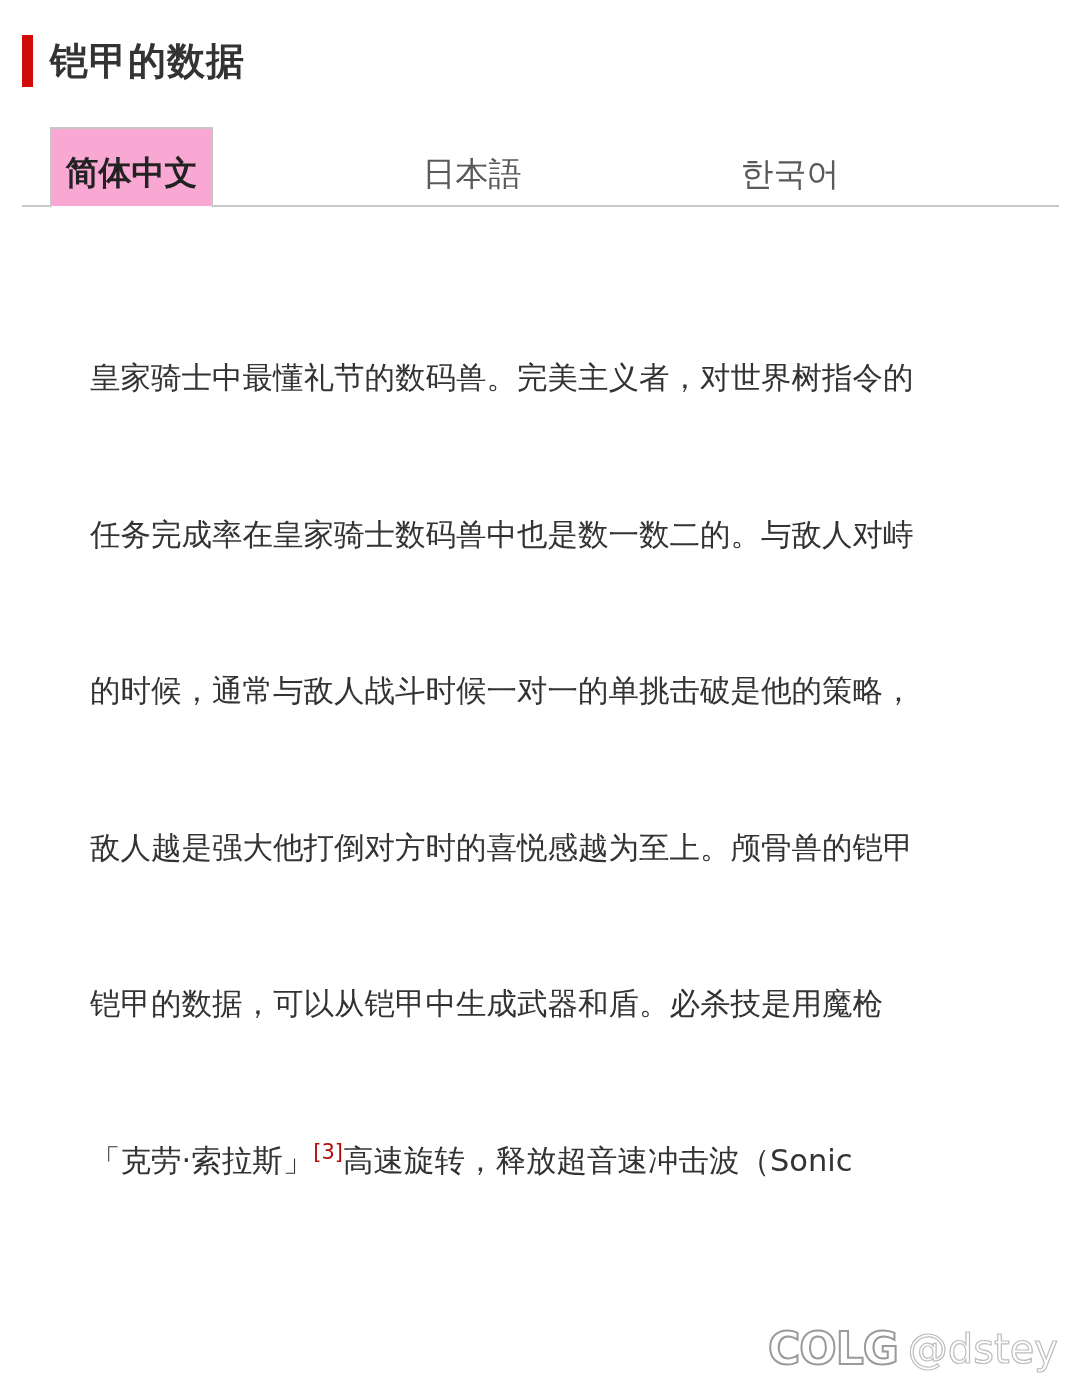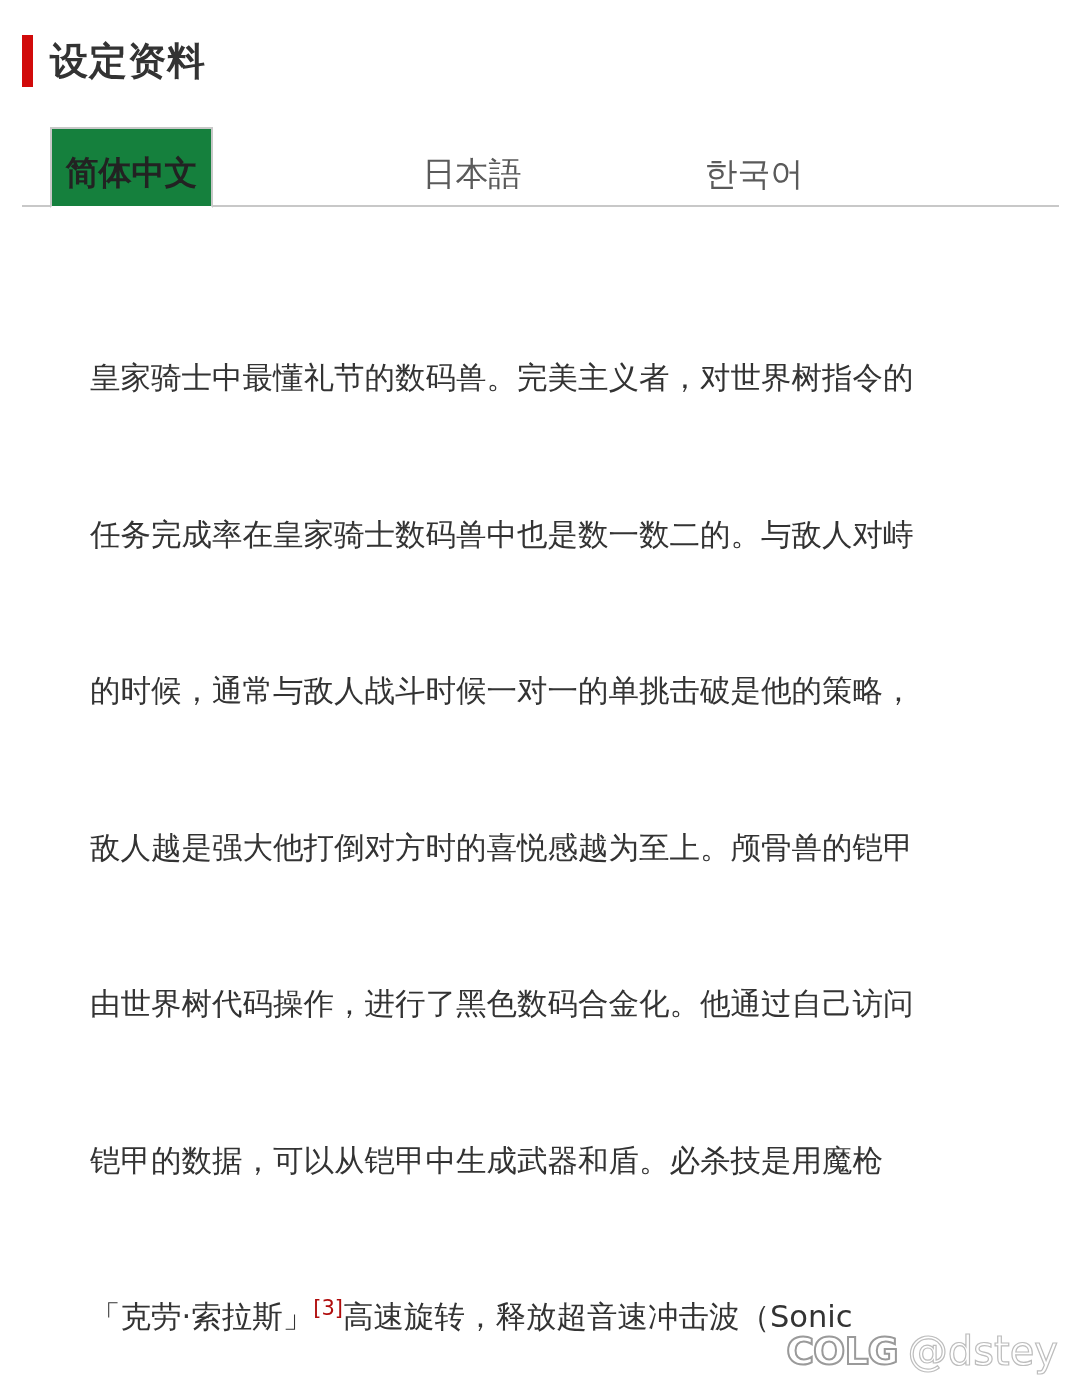--- a/index.html
+++ b/index.html
@@ -53,21 +53,21 @@
       justify-content: center;
       font-size: 33px;
       color: #5a5a5a;
       box-sizing: border-box;
       cursor: pointer;
       white-space: nowrap;
     }
     .tab.active {
       border: 2px solid #c8c8c8;
       border-bottom: 2px solid #ffffff;
-      background: #15803d;
+      background: #f9a8d4;
       color: #222222;
       font-weight: bold;
       height: 81px;
       padding-top: 6px;
     }
     .tab .tab-label {
       padding-top: 14px;
     }
     .tab.active .tab-label {
       padding-top: 6px;
@@ -104,54 +104,53 @@
       display: flex;
       align-items: center;
       font-size: 40px;
       color: #ffffff;
       -webkit-text-stroke: 1.2px #bdbdbd;
       font-family: "DejaVu Sans", sans-serif;
       letter-spacing: 0px;
     }
     .watermark .logo {
       font-weight: bold;
-      font-size: 38px;
+      font-size: 44px;
       -webkit-text-stroke: 2px #9a9a9a;
       color: #ffffff;
       margin-right: 10px;
       letter-spacing: -1px;
     }
   </style>
 </head>
 <body>
 
 <div class="section-header">
   <div class="section-bar"></div>
-  <div class="section-title">设定资料</div>
+  <div class="section-title">铠甲的数据</div>
 </div>
 
 <div class="tabs">
   <div class="tab active" style="left:28px; width:163px;">
     <span class="tab-label">简体中文</span>
   </div>
   <div class="tab" style="left:396px; width:108px;">
     <span class="tab-label">日本語</span>
   </div>
-  <div class="tab" style="left:682px; width:100px;">
+  <div class="tab" style="left:718px; width:100px;">
     <span class="tab-label">한국어</span>
   </div>
 </div>
 
 <div class="content">
   <div class="para">
     <span class="line">皇家骑士中最懂礼节的数码兽。完美主义者，对世界树指令的</span>
     <span class="line">任务完成率在皇家骑士数码兽中也是数一数二的。与敌人对峙</span>
     <span class="line">的时候，通常与敌人战斗时候一对一的单挑击破是他的策略，</span>
     <span class="line">敌人越是强大他打倒对方时的喜悦感越为至上。颅骨兽的铠甲</span>
-    <span class="line">由世界树代码操作，进行了黑色数码合金化。他通过自己访问</span>
     <span class="line">铠甲的数据，可以从铠甲中生成武器和盾。必杀技是用魔枪</span>
     <span class="line"><span>「克劳·索拉斯」</span><sup class="ref">[3]</sup><span>高速旋转，释放超音速冲击波（Sonic</span></span>
     
     
     
     
   </div>
 
 </div>
 

